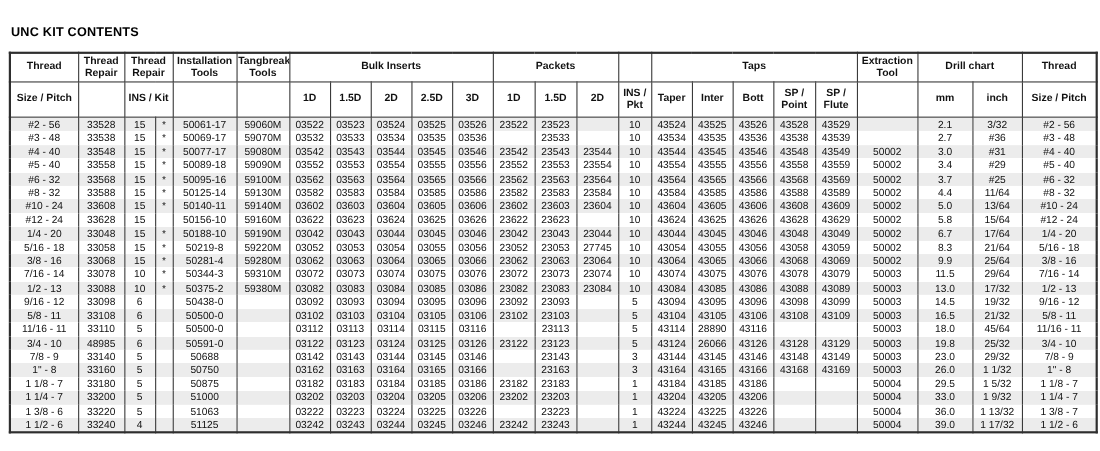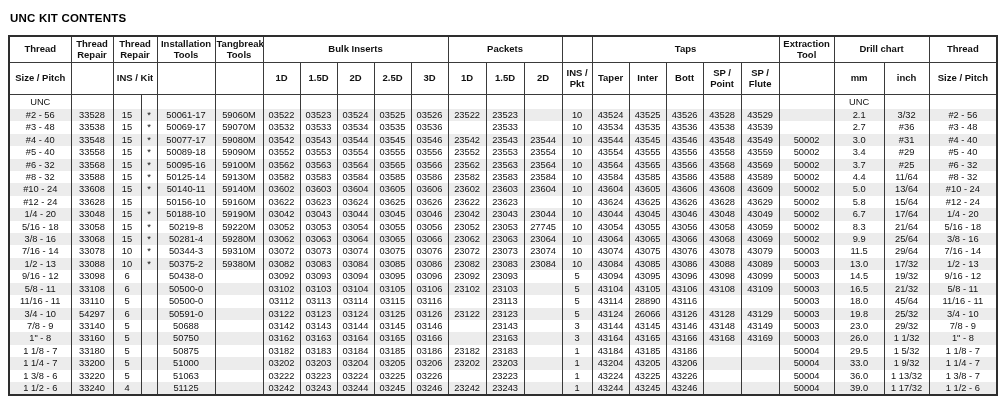--- a/index.html
+++ b/index.html
@@ -5,21 +5,21 @@
   html, body {
     margin: 0;
     padding: 0;
     background: #ffffff;
     width: 1000px;
     height: 410px;
     font-family: "Liberation Sans", sans-serif;
     color: #111;
     -webkit-font-smoothing: antialiased;
   }
-  .page { padding: 8px 8px 0 8px; }
+  .page { padding: 20px 8px 0 8px; }
   .title {
     font-size: 11.5px;
     font-weight: bold;
     letter-spacing: 0.2px;
     margin: 4px 0 11px 2px;
     color: #000;
   }
   table.kit {
     border-collapse: collapse;
     table-layout: fixed;
@@ -124,46 +124,20 @@
         <th>Bott</th>
         <th>SP / Point</th>
         <th>SP / Flute</th>
         <th></th>
         <th>mm</th>
         <th>inch</th>
         <th>Size / Pitch</th>
       </tr>
     </thead>
     <tbody id="table-body">
-        <tr class="section-row">
-          <td>UNC</td>
-          <td></td>
-          <td></td>
-          <td></td>
-          <td></td>
-          <td></td>
-          <td></td>
-          <td></td>
-          <td></td>
-          <td></td>
-          <td></td>
-          <td></td>
-          <td></td>
-          <td></td>
-          <td></td>
-          <td></td>
-          <td></td>
-          <td></td>
-          <td></td>
-          <td></td>
-          <td></td>
-          <td>UNC</td>
-          <td></td>
-          <td></td>
-        </tr>
         <tr class="shade">
           <td>#2 - 56</td>
           <td>33528</td>
           <td>15</td>
           <td>*</td>
           <td>50061-17</td>
           <td>59060M</td>
           <td>03522</td>
           <td>03523</td>
           <td>03524</td>
@@ -568,21 +542,21 @@
           <td>43116</td>
           <td></td>
           <td></td>
           <td>50003</td>
           <td>18.0</td>
           <td>45/64</td>
           <td>11/16 - 11</td>
         </tr>
         <tr class="shade">
           <td>3/4 - 10</td>
-          <td>54297</td>
+          <td>48985</td>
           <td>6</td>
           <td></td>
           <td>50591-0</td>
           <td></td>
           <td>03122</td>
           <td>03123</td>
           <td>03124</td>
           <td>03125</td>
           <td>03126</td>
           <td>23122</td>

